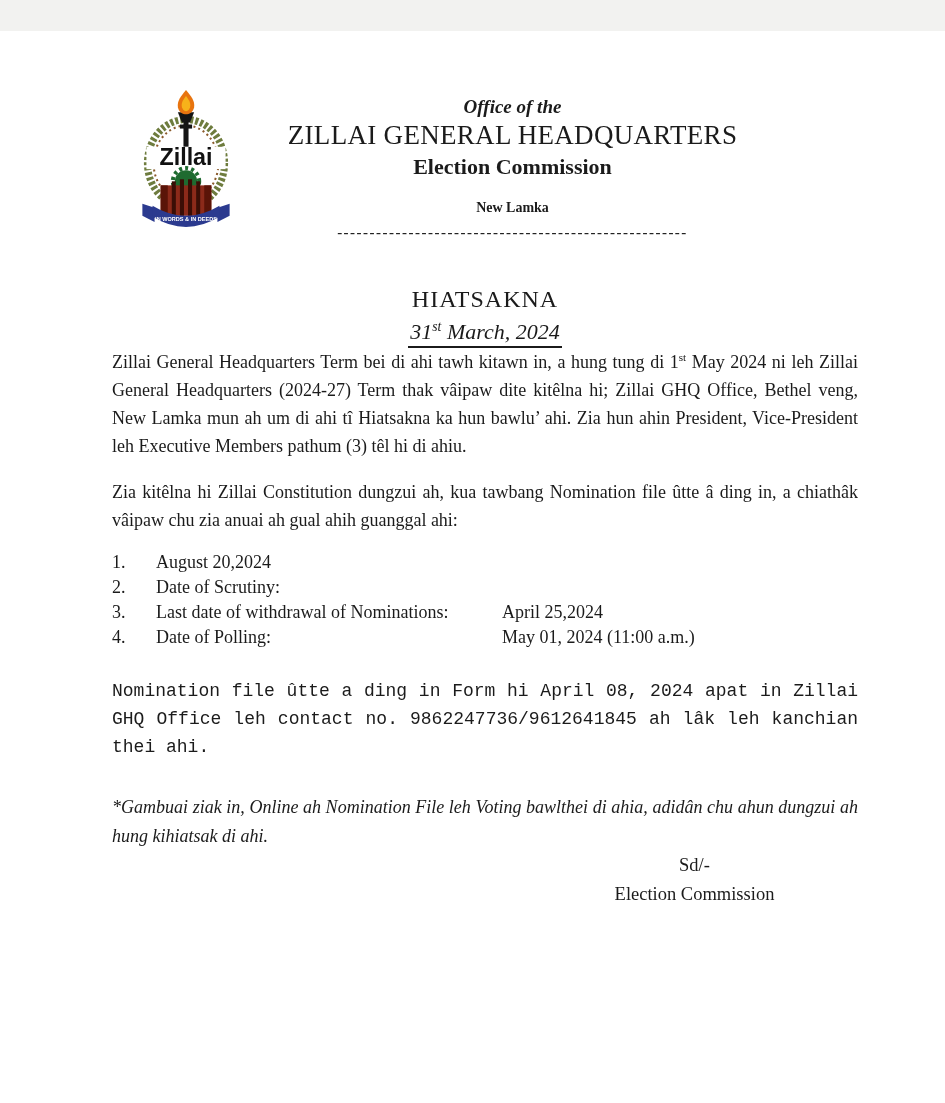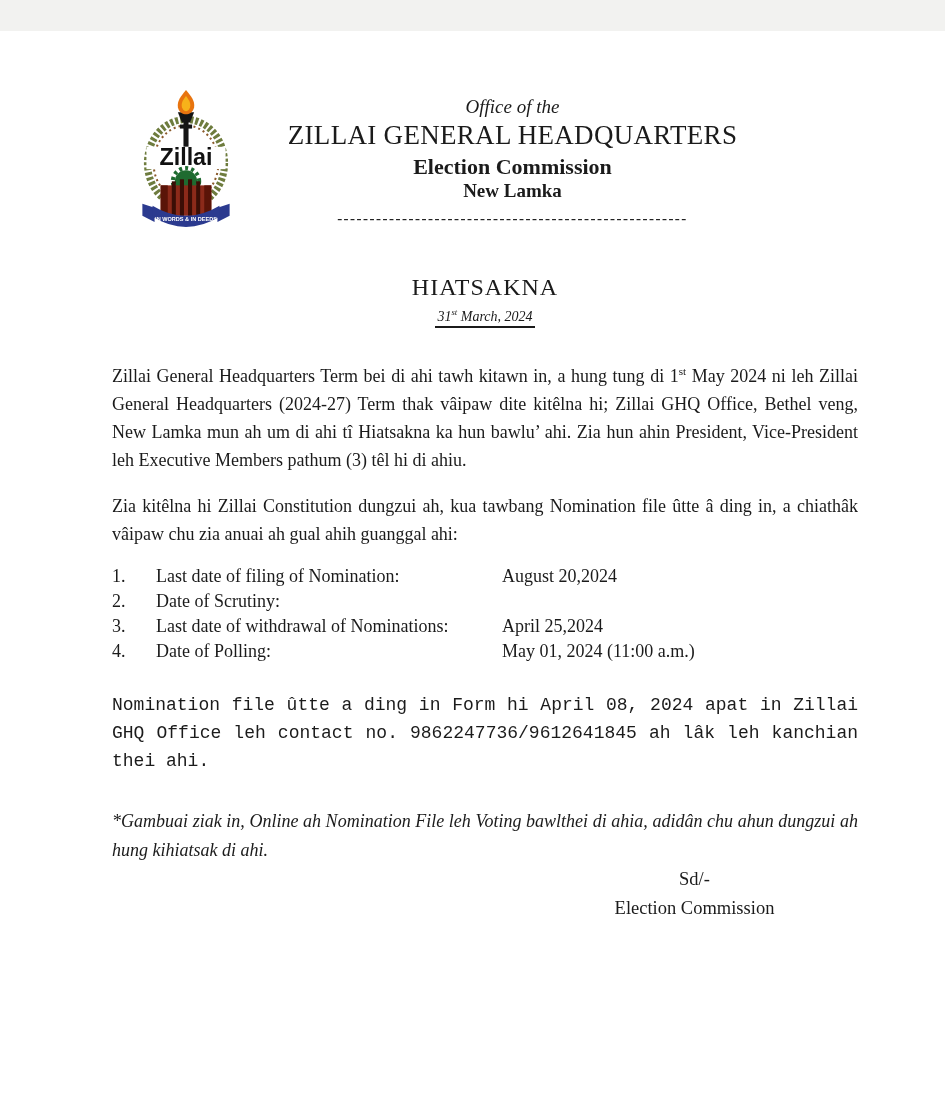--- a/index.html
+++ b/index.html
@@ -30,84 +30,84 @@
   }
   .head-text {
     position: absolute;
     left: 280px;
     top: 96px;
     width: 465px;
     text-align: center;
   }
   .office-line {
     font-size: 19px;
-    font-weight: normal;
+    font-weight: bold;
     font-style: italic;
   }
   .org-name {
     font-size: 27px;
     font-weight: normal;
     letter-spacing: 0.3px;
     margin-top: 2px;
     white-space: nowrap;
   }
   .department {
     font-size: 22px;
     font-weight: bold;
     margin-top: 3px;
   }
   .location {
-    font-size: 19px;
-    font-weight: bold;
-    margin-top: 0;
+    font-size: 14px;
+    font-weight: bold;
+    margin-top: 20px;
   }
   .divider-dashes {
     margin-top: 8px;
     font-size: 15px;
     font-weight: bold;
     letter-spacing: 1.5px;
     white-space: nowrap;
     overflow: hidden;
     color: #222;
   }
   
   .main {
     position: absolute;
     left: 112px;
-    top: 273px;
+    top: 285px;
     width: 746px;
   }
   .notice-title {
     text-align: center;
     font-size: 24px;
     letter-spacing: 1px;
     line-height: 28px;
   }
   .notice-date-wrap {
     text-align: center;
     margin-top: 6px;
   }
   .notice-date {
     display: inline-block;
-    font-size: 14px;
+    font-size: 22px;
     font-style: italic;
     border-bottom: 2px solid #1b1b1b;
     padding: 0 2px 1px 2px;
   }
   sup.ord {
     font-size: 62%;
     vertical-align: super;
     line-height: 0;
   }
   .para {
     font-size: 18px;
     line-height: 28px;
     text-align: justify;
   }
-  .para-1 { margin-top: 34px; }
+  .para-1 { }
   .para-2 { margin-top: 18px; }
   .para-3 { margin-top: 27px; font-family: Liberation Mono, monospace; }
   .para-4 {
     margin-top: 32px;
     font-style: italic;
     line-height: 29px;
   }
   .schedule {
     margin-top: 16px;
     font-size: 18px;
@@ -183,21 +183,20 @@
       <span class="notice-date"><span>31</span><sup class="ord">st</sup><span> March, 2024</span></span>
     </div>
 
     <p class="para para-1"><span>Zillai General Headquarters Term bei di ahi tawh kitawn in, a hung tung di 1</span><sup class="ord">st</sup><span> May 2024 ni leh Zillai General Headquarters (2024-27) Term thak vâipaw dite kitêlna hi; Zillai GHQ Office, Bethel veng, New Lamka mun ah um di ahi tî Hiatsakna ka hun bawlu’ ahi. Zia hun ahin President, Vice-President leh Executive Members pathum (3) têl hi di ahiu.</span></p>
 
     <p class="para para-2">Zia kitêlna hi Zillai Constitution dungzui ah, kua tawbang Nomination file ûtte â ding in, a chiathâk vâipaw chu zia anuai ah gual ahih guanggal ahi:</p>
 
     <div class="schedule">
       <div class="schedule-row">
         <span>1.</span>
-        <span>Last date of filing of Nomination:</span>
         <span>August 20,2024</span>
       </div>
       <div class="schedule-row">
         <span>2.</span>
         <span>Date of Scrutiny:</span>
       </div>
       <div class="schedule-row">
         <span>3.</span>
         <span>Last date of withdrawal of Nominations:</span>
         <span>April 25,2024</span>

